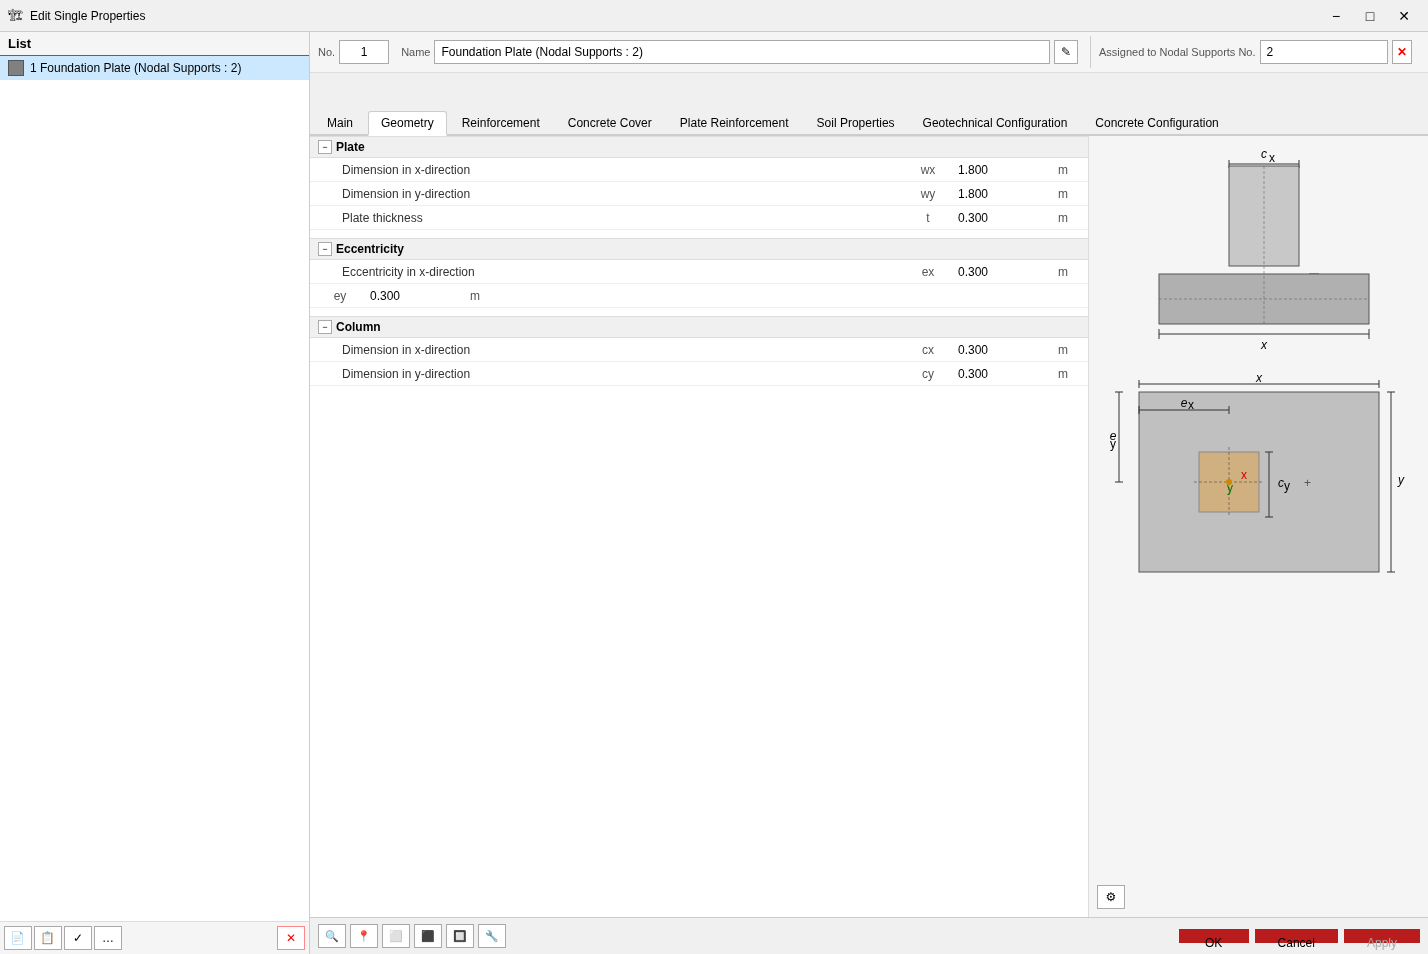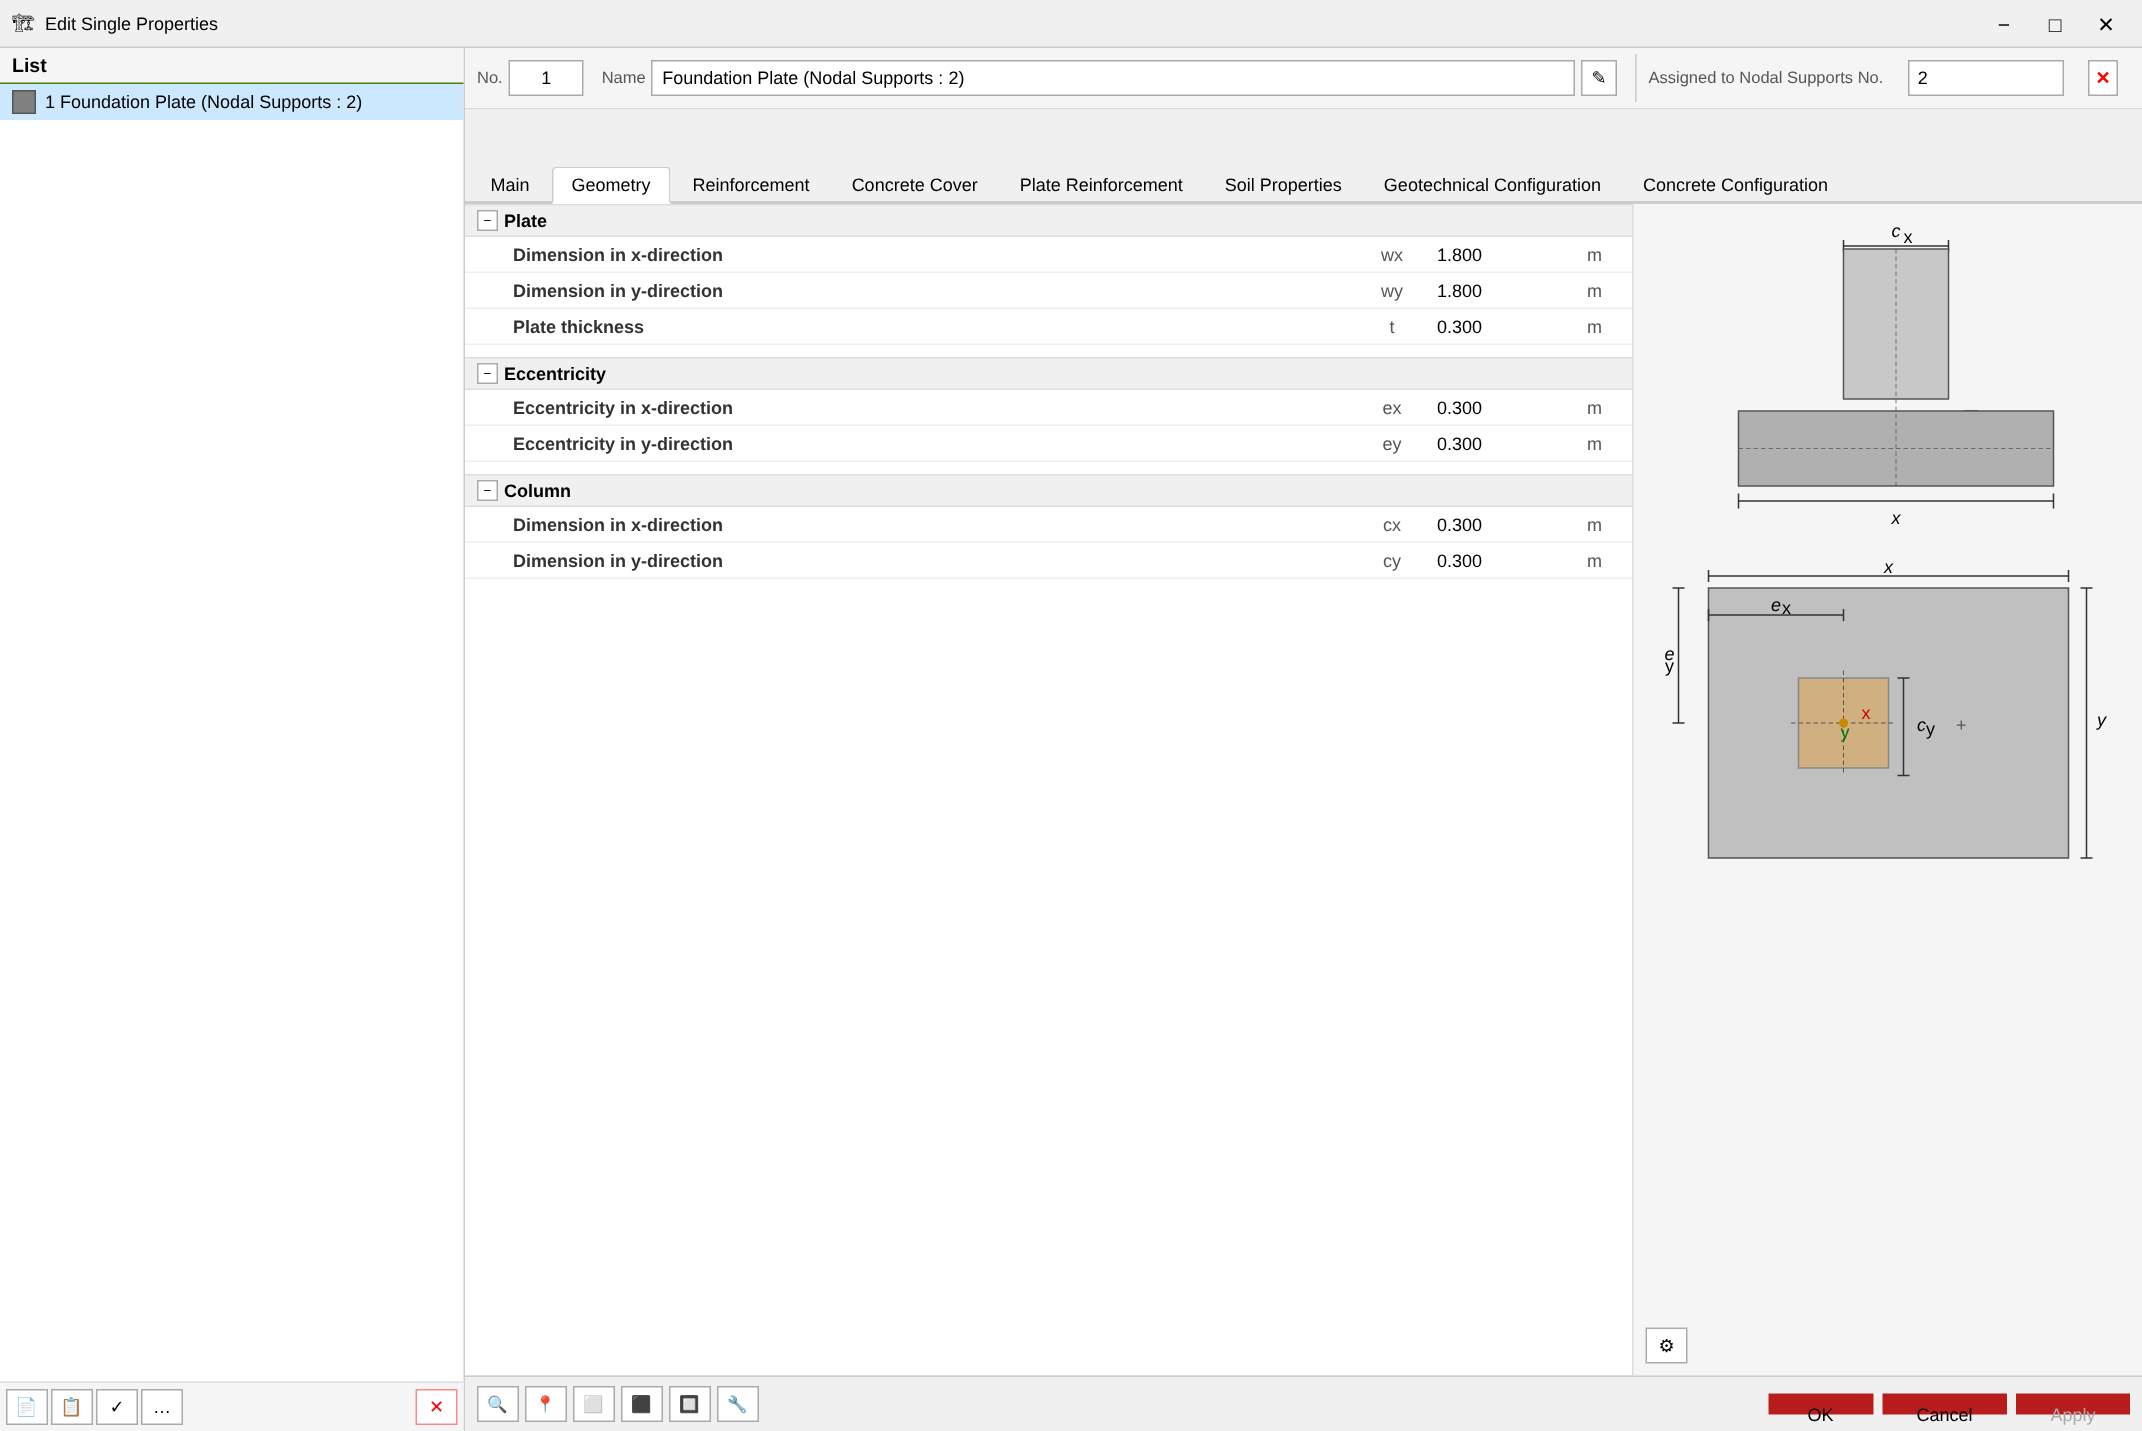--- a/index.html
+++ b/index.html
@@ -113,21 +113,21 @@
       cursor: pointer;
       display: flex; align-items: center; justify-content: center;
     }
     .assigned-panel {
       width: 330px;
       border-left: 1px solid #ccc;
       background: #f5f5f5;
       padding: 4px 8px;
       display: flex;
       align-items: center;
-      gap: 16px;
+      gap: 4px;
     }
     .assigned-label { font-size: 11px; color: #555; white-space: nowrap; }
     .assigned-value {
       flex: 1; height: 24px;
       border: 1px solid #aaa;
       background: #fff;
       padding: 0 6px;
       line-height: 22px;
     }
     .assigned-clear {
@@ -200,21 +200,20 @@
     .form-row {
       display: flex;
       align-items: center;
       border-bottom: 1px solid #eee;
       height: 24px;
     }
     .row-label {
       padding-left: 32px;
       flex: 1;
       color: #333;
-      font-weight: bold;
     }
     .row-symbol {
       width: 60px;
       color: #555;
       text-align: center;
     }
     .row-value {
       width: 100px;
       text-align: left;
       padding-right: 4px;
@@ -378,21 +377,20 @@
               <span>Eccentricity</span>
             </div>
             <div class="section-rows">
               <div class="form-row">
                 <span class="row-label">Eccentricity in x-direction</span>
                 <span class="row-symbol">ex</span>
                 <span class="row-value" style="cursor:pointer">0.300</span>
                 <span class="row-unit">m</span>
               </div>
               <div class="form-row">
-                <span class="row-label">Eccentricity in y-direction</span>
                 <span class="row-symbol">ey</span>
                 <span class="row-value" style="cursor:pointer">0.300</span>
                 <span class="row-unit">m</span>
               </div>
             </div>
           </div>
 
           <div class="section-group" style="margin-top:8px">
             <div class="section-header">
               <button class="collapse-btn">−</button>

